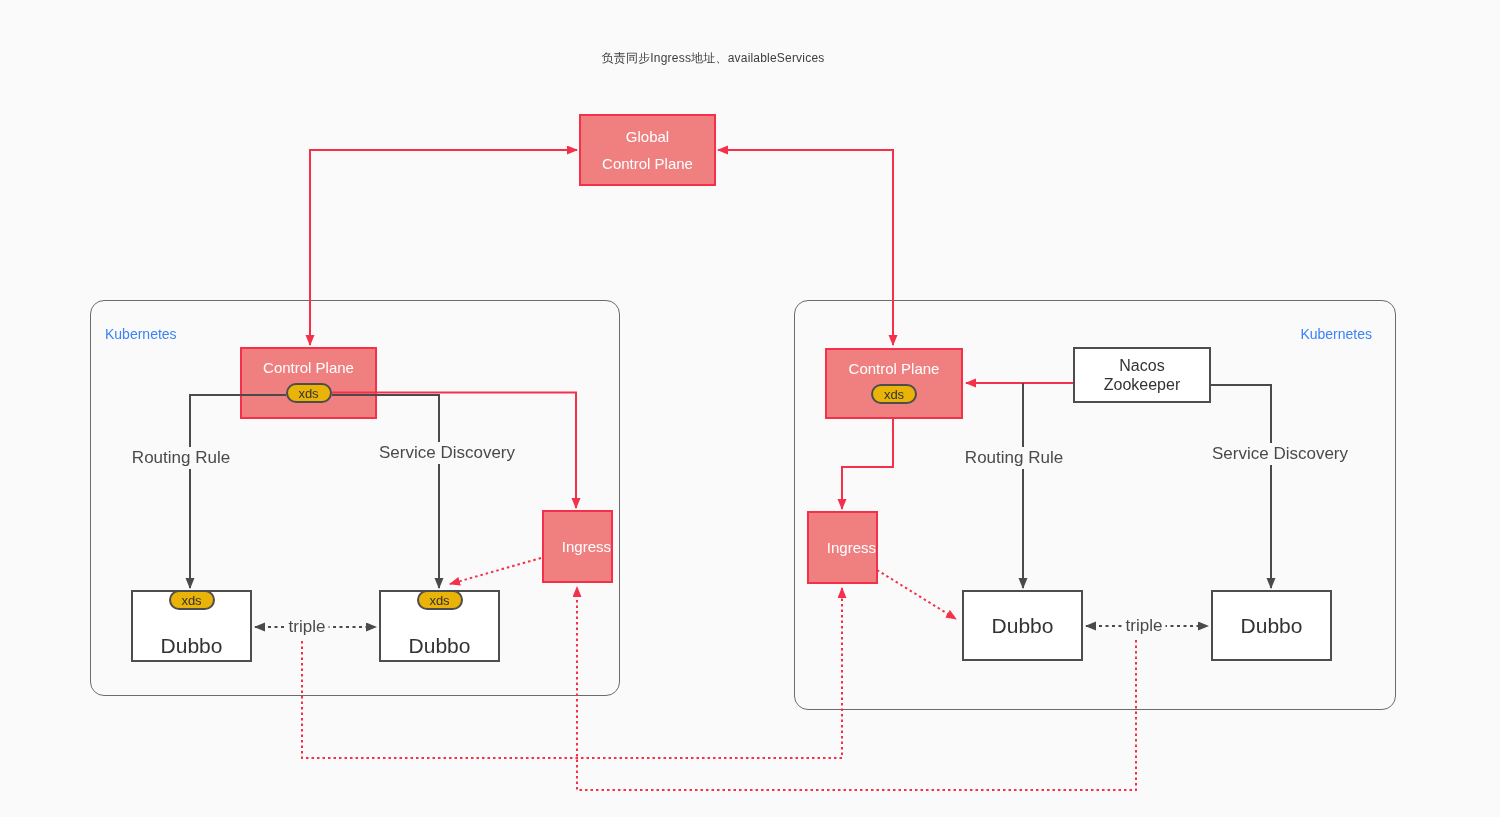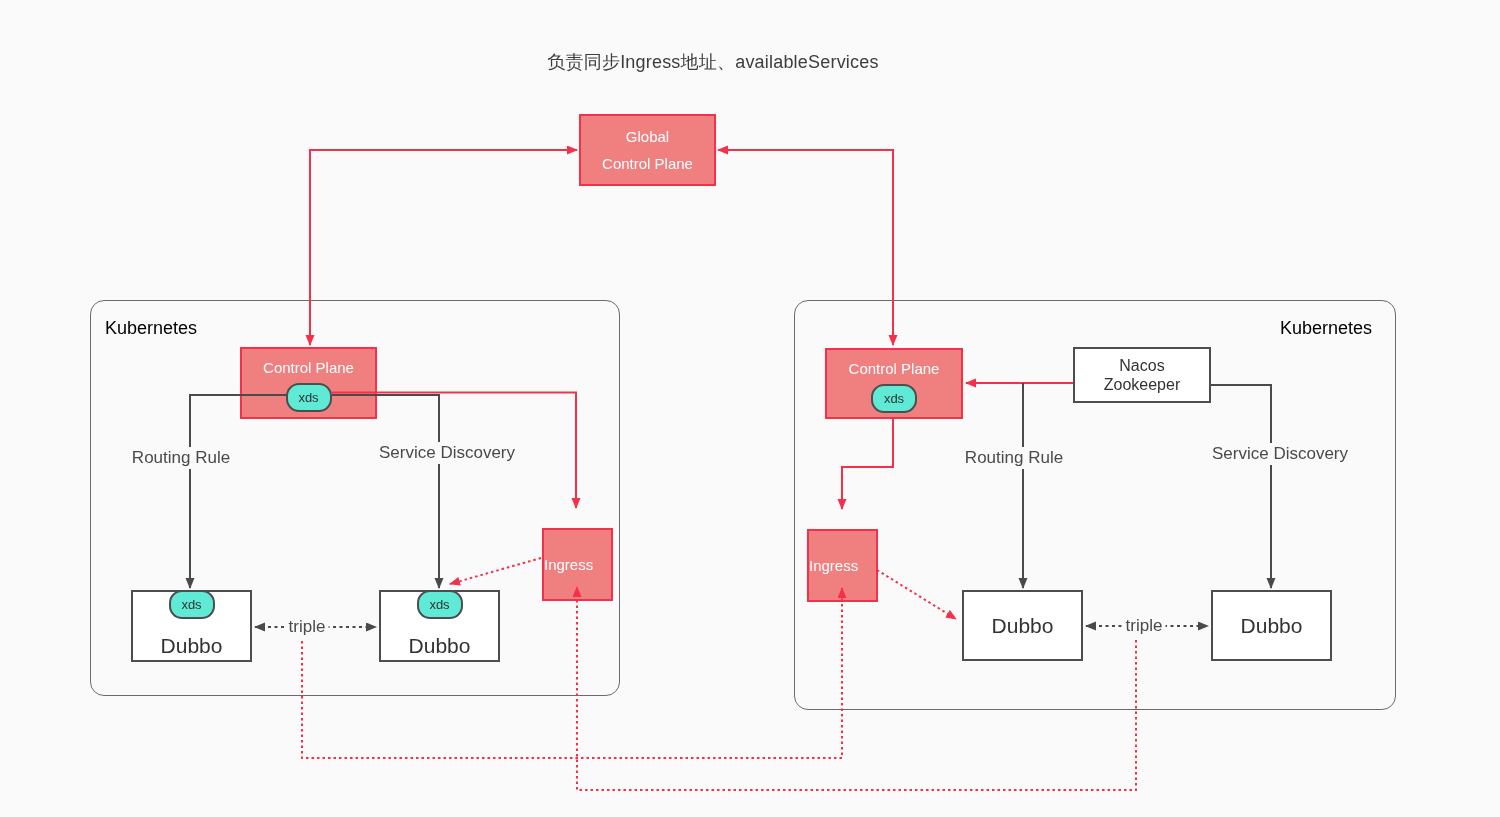--- a/index.html
+++ b/index.html
@@ -1,49 +1,49 @@
 <!DOCTYPE html>
 <html style="--red: #f4304a; --pink: #f08080; --dark: #4a4a4a; --box-border: #4d4d4d; --cluster-border: #6b6b6b; --bg: #fafafa;"><head>
 <meta charset="utf-8">
 <style>
   html,body { margin:0; padding:0; }
   body { background:var(--bg,#fafafa); font-family:"Liberation Sans","DejaVu Sans",sans-serif; }
   #stage { position:relative; width:1500px; height:817px; overflow:hidden; background:var(--bg,#fafafa); }
 
   #title { position:absolute; left:413px; top:50px; width:600px; text-align:center;
-           font-size:18px; color:#3d3d3d; letter-spacing:0.2px; z-index:5; }
+           font-size:12px; color:#3d3d3d; letter-spacing:0.2px; z-index:5; }
 
   .cluster { position:absolute; border:1.5px solid var(--cluster-border,#6b6b6b);
              border-radius:14px; z-index:1; box-sizing:border-box; background:transparent; }
-  .cluster-label { position:absolute; top:17px; font-size:18px; color:#000000; }
+  .cluster-label { position:absolute; top:25px; font-size:14px; color:#3b82f6; }
   .cluster-label.align-left  { left:14px; }
   .cluster-label.align-right { right:23px; }
 
   .node { position:absolute; box-sizing:border-box; z-index:2; }
   .box-pink  { background:var(--pink,#f08080); border:2px solid var(--red,#f4304a); color:#fff; }
   .box-white { background:#fff; border:2px solid var(--box-border,#4d4d4d); color:#333; }
 
   .k-global, .k-nacos { display:flex; flex-direction:column; justify-content:space-around;
                         align-items:center; padding:7px 0; }
   .k-global .node-line { font-size:15px; }
   .k-nacos  .node-line { font-size:16px; }
 
   .k-cp { text-align:center; }
   .k-cp .node-line { margin-top:10px; font-size:15px; }
   .k-cp .pill { top:34px; }
 
-  .k-ingress { display:flex; align-items:center; justify-content:flex-start; font-size:15px;margin-top:18px; }
+  .k-ingress { display:flex; align-items:center; justify-content:flex-end; font-size:15px; }
 
   .k-dubbo { display:flex; align-items:center; justify-content:center; font-size:21px; }
   .k-dubbo-xds .node-line { position:absolute; top:40px; left:0; width:100%;
                             text-align:center; font-size:21px; line-height:28px; }
   .k-dubbo-xds .pill { top:-2px; }
 
-  .pill { position:absolute; left:50%; transform:translateX(-50%); width:46px; height:29px;
-          background:#5eead4; border:2px solid var(--box-border,#4d4d4d); border-radius:13px;
+  .pill { position:absolute; left:50%; transform:translateX(-50%); width:46px; height:20px;
+          background:#eab308; border:2px solid var(--box-border,#4d4d4d); border-radius:13px;
           color:#333; font-size:13px; display:flex; align-items:center; justify-content:center;
           box-sizing:border-box; }
 
   #edges { position:absolute; left:0; top:0; width:1500px; height:817px;
            z-index:3; pointer-events:none; }
 
   .edge-label { position:absolute; transform:translate(-50%,-50%); background:var(--bg,#fafafa);
                 color:#4a4a4a; font-size:17px; padding:1px 3px; white-space:nowrap; z-index:4; }
 </style>
 </head>

